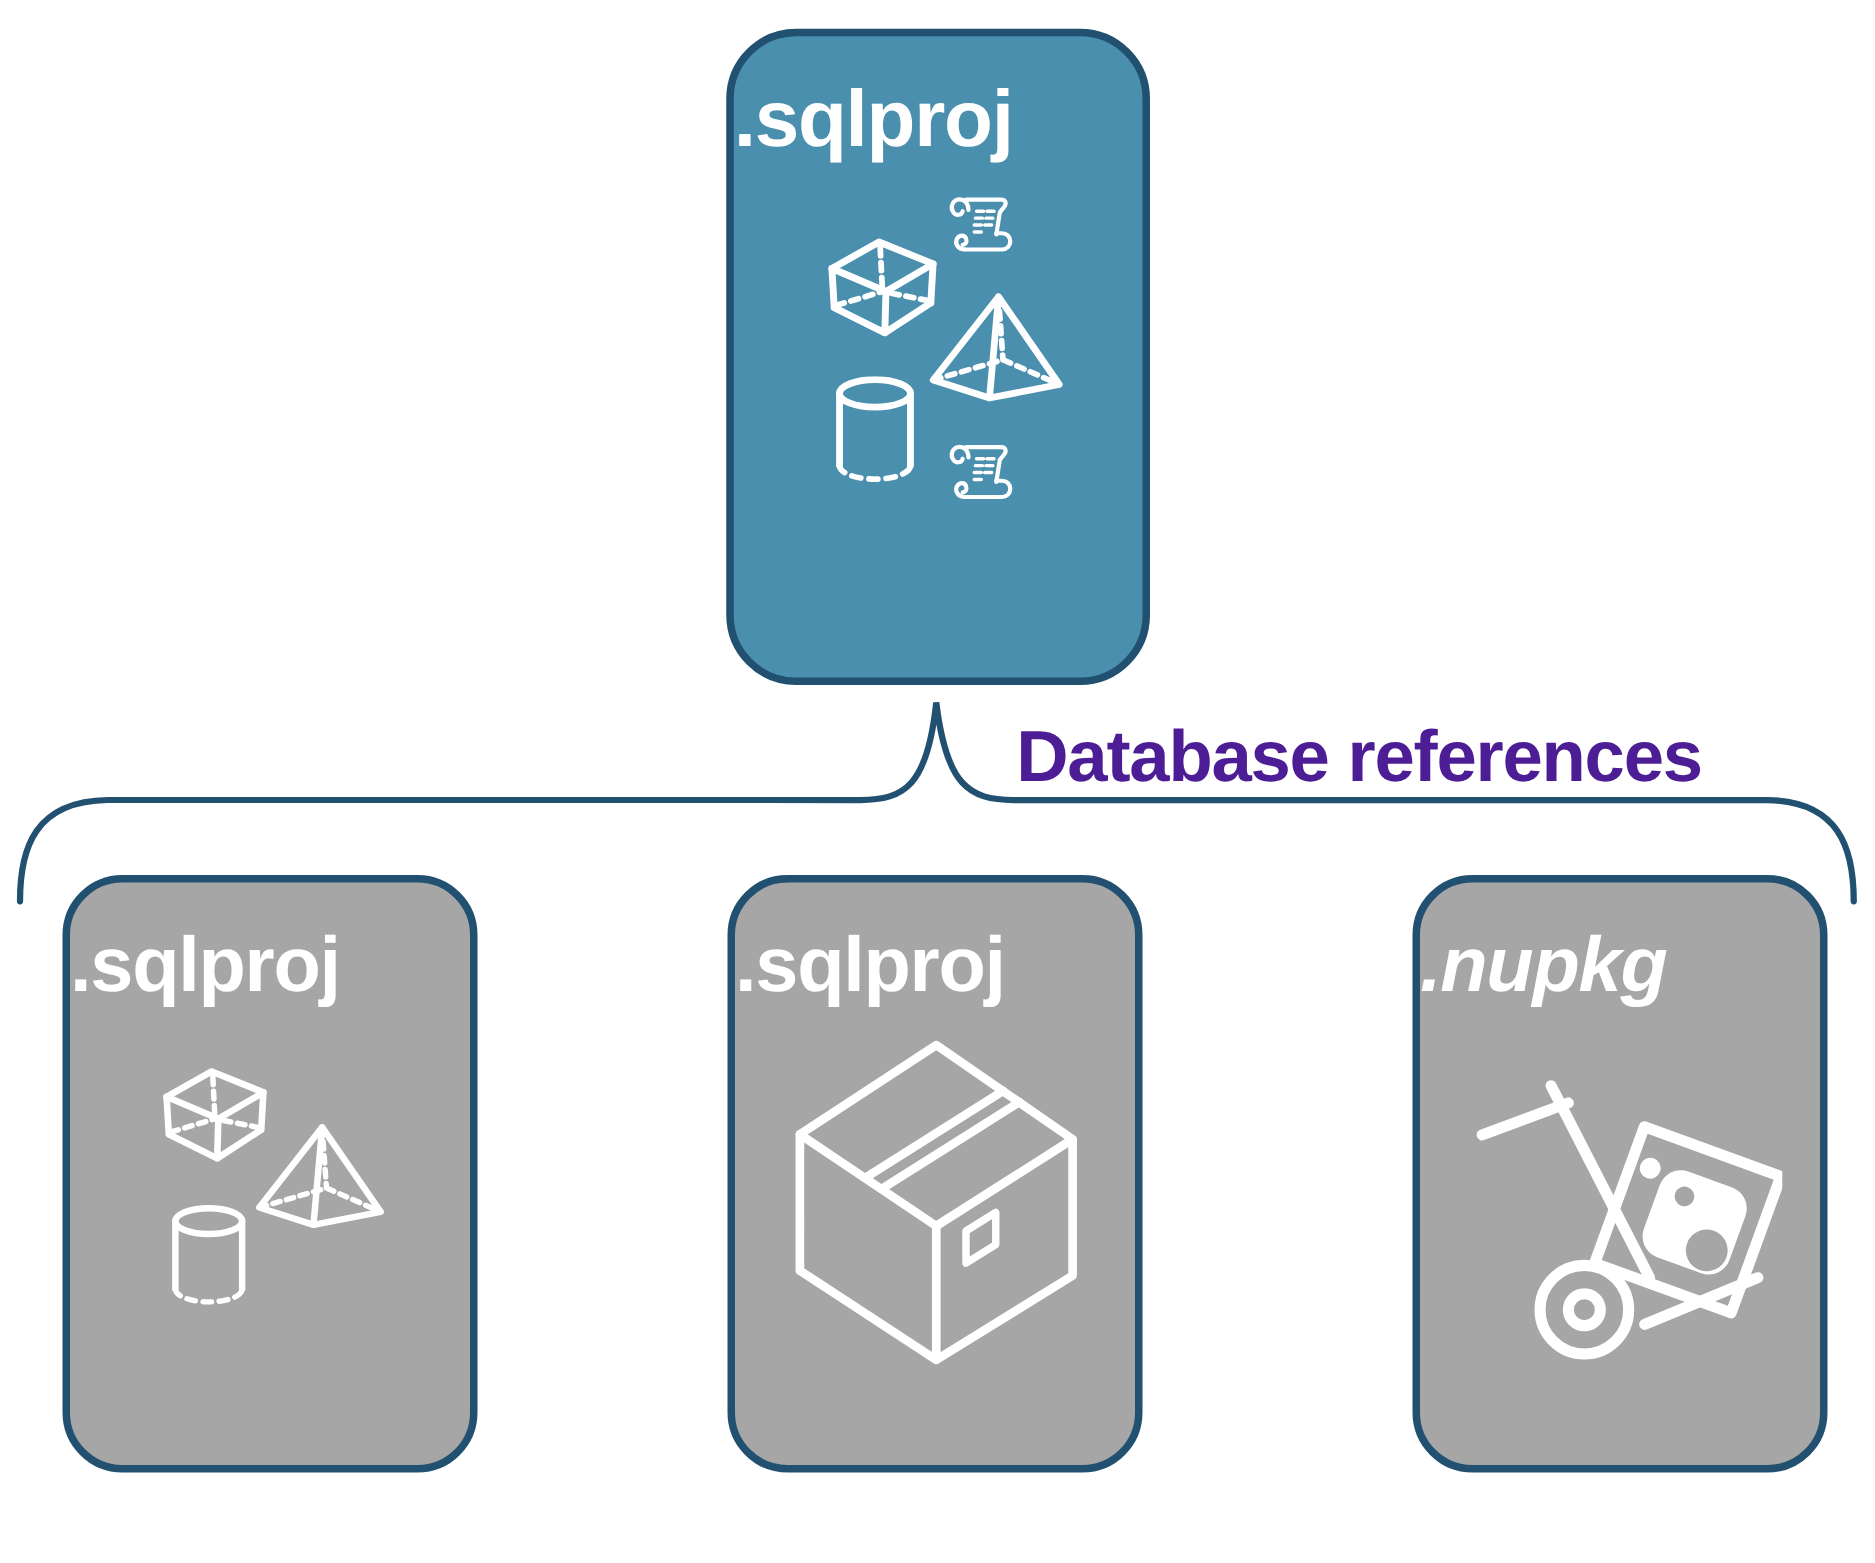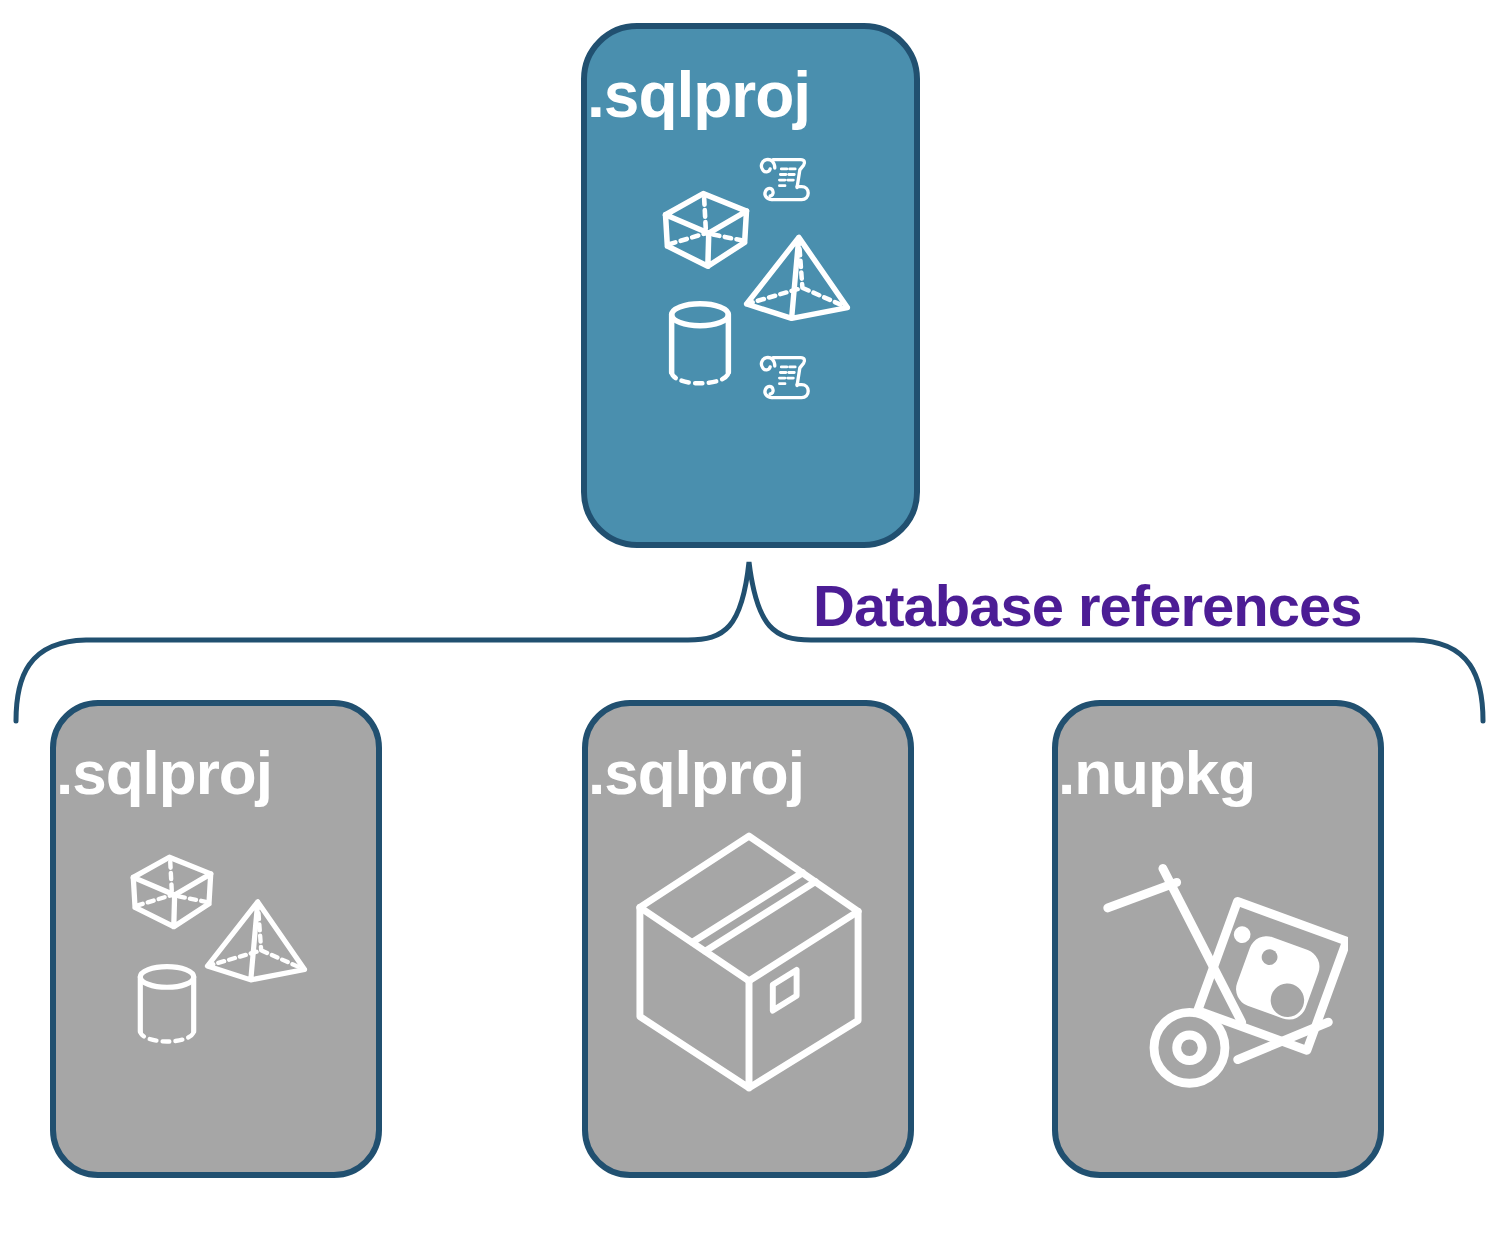--- a/index.html
+++ b/index.html
@@ -4,21 +4,21 @@
 <style>
   html,body{margin:0;padding:0;background:#ffffff;}
   body{font-family:"Liberation Sans","DejaVu Sans",sans-serif;}
   .stage{position:relative;width:1500px;height:1250px;background:#ffffff;overflow:hidden;}
 
   .node{position:absolute;box-sizing:border-box;border:6px solid #215070;}
   .node-top{left:581px;top:23px;width:339px;height:525px;border-radius:56px;background:#4A8FAE;}
   .node-child{top:700px;width:332px;height:478px;border-radius:48px;background:#A6A6A6;}
   .node-child-1{left:50px;}
   .node-child-2{left:582px;}
-  .node-child-3{left:1052px;}
+  .node-child-3{left:1130px;font-style:italic;}
 
   .node-title{position:absolute;left:0;right:0;color:#ffffff;
     font-weight:bold;letter-spacing:-1px;line-height:1;}
   .node-top .node-title{top:34px;font-size:64px;}
   .node-child .node-title{top:36px;font-size:62px;}
 
   .icons{position:absolute;}
   .icons-top{left:68px;top:126px;width:200px;height:268px;}
   .icons-sqlproj{left:72px;top:140px;width:186px;height:200px;}
   .icons-dacpac{left:42px;top:120px;width:238px;height:266px;}

